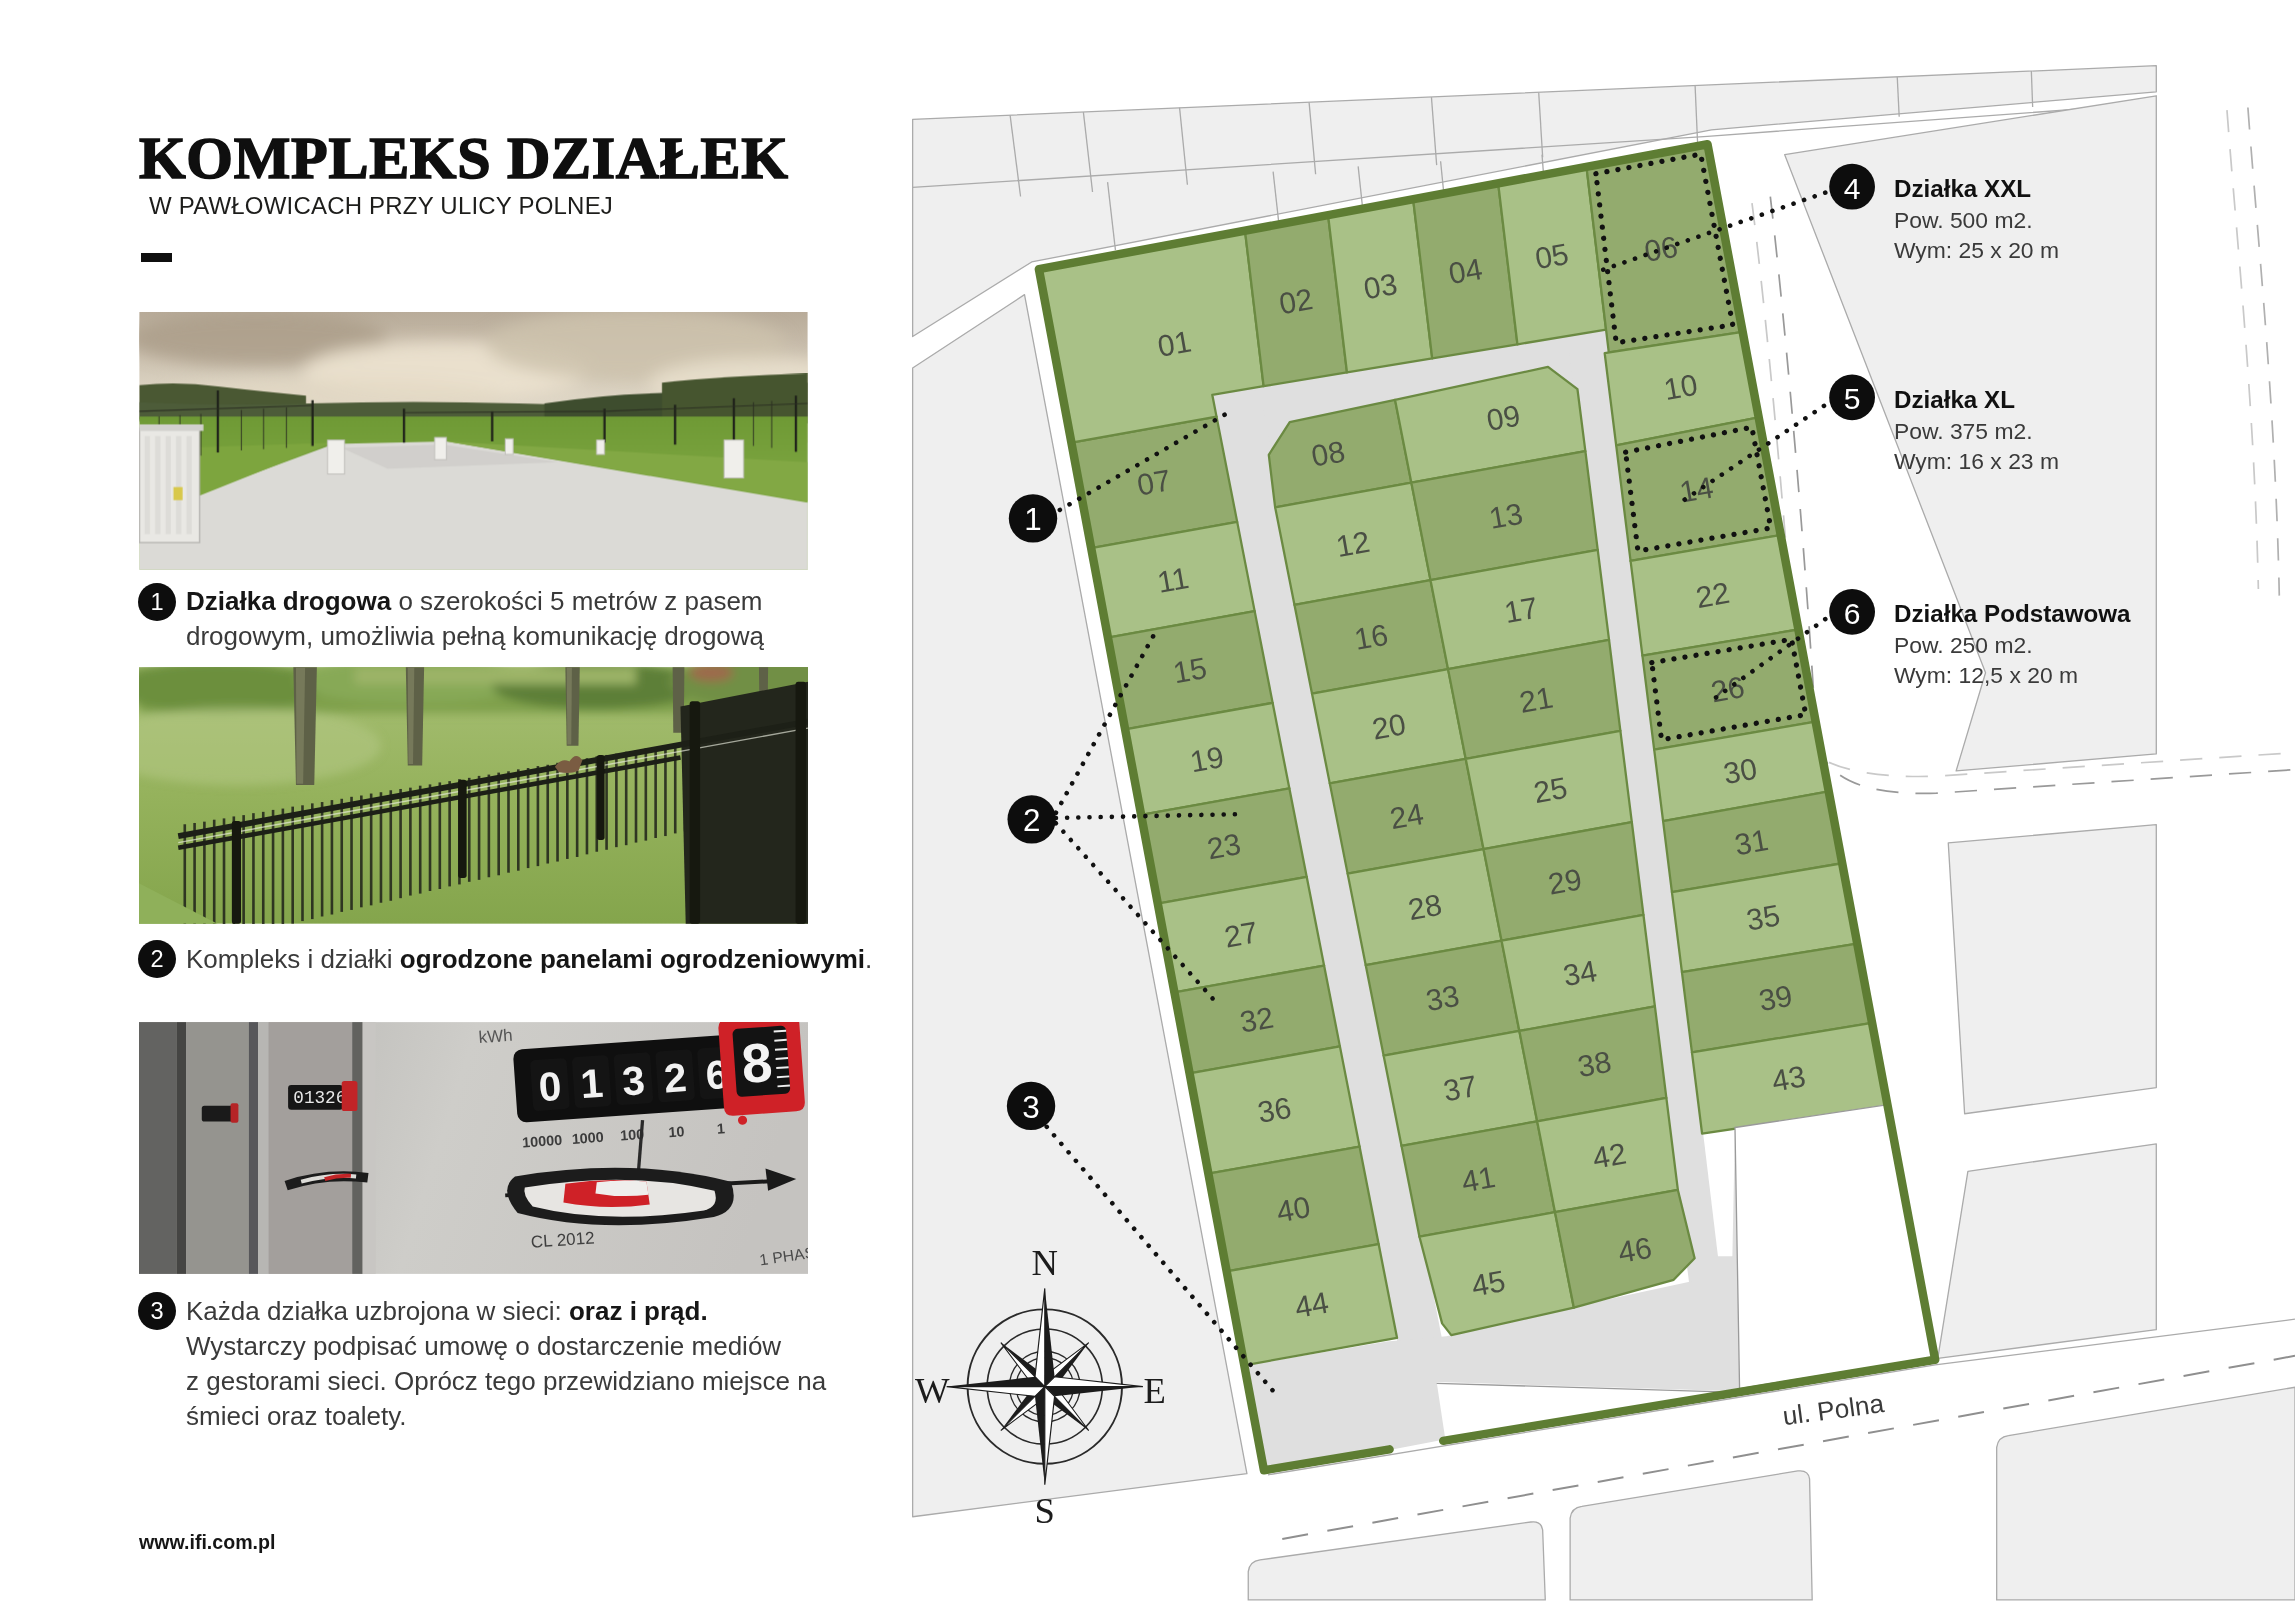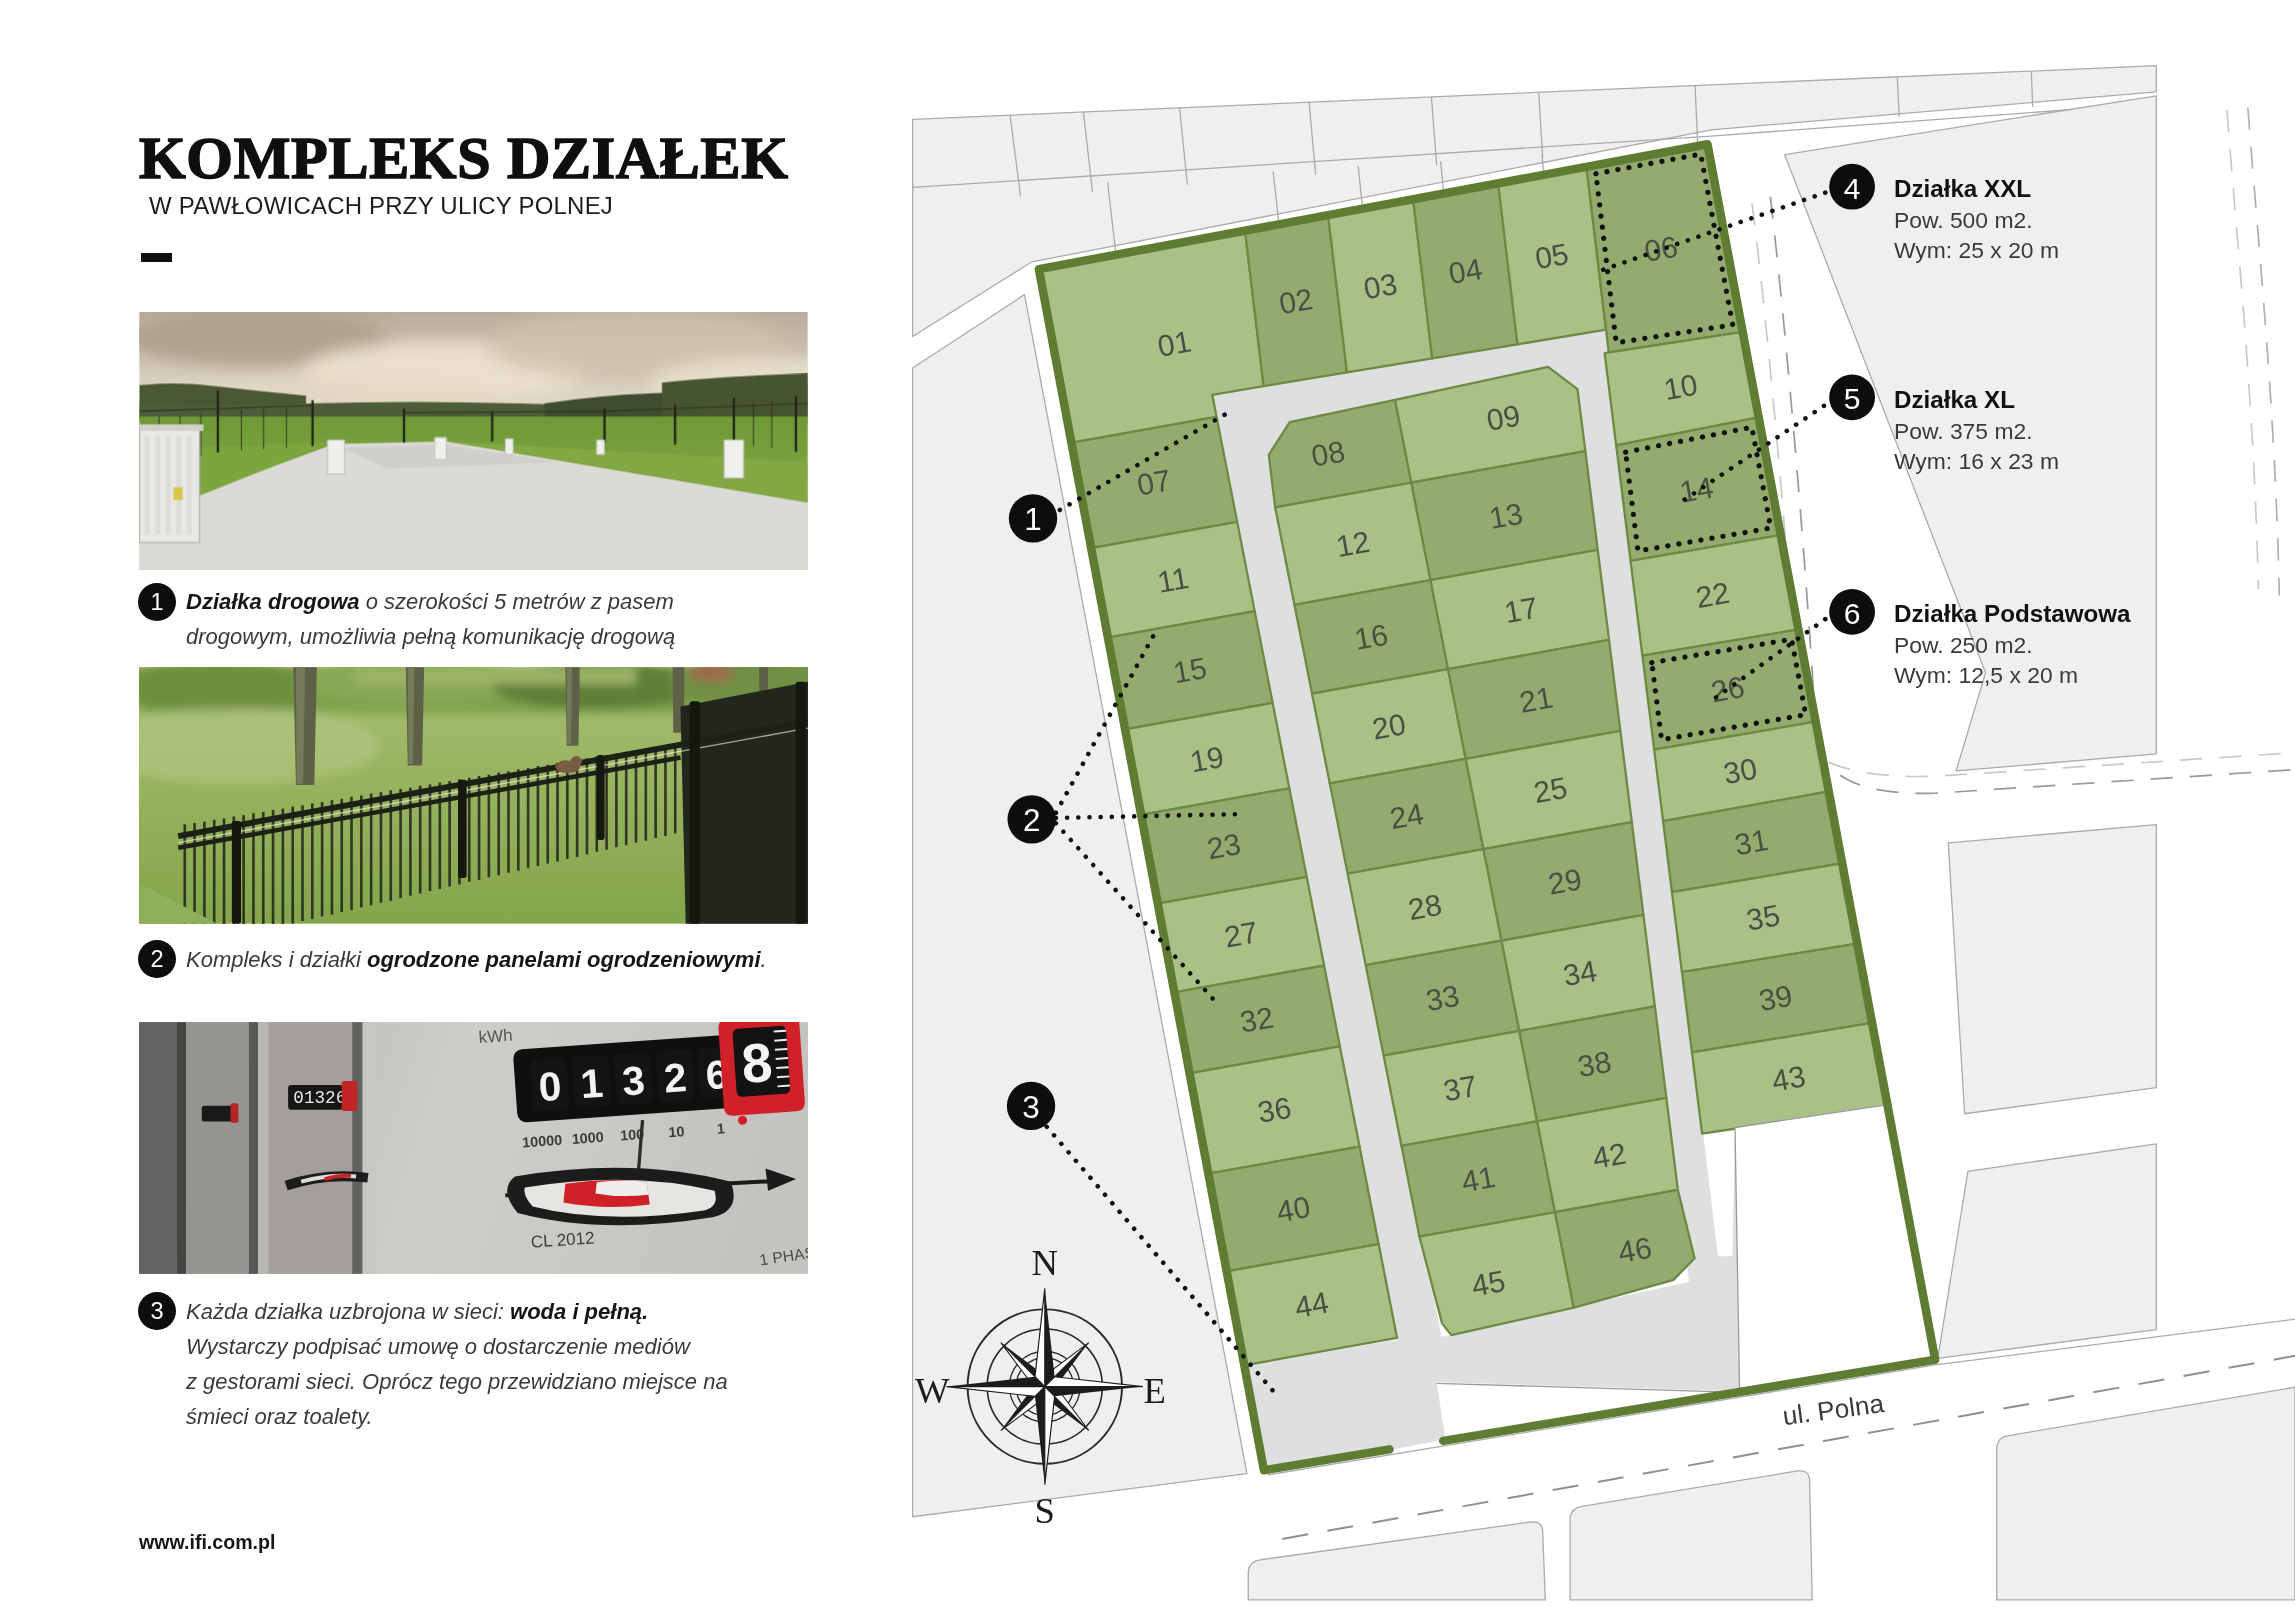--- a/index.html
+++ b/index.html
@@ -1,20 +1,20 @@
 <!DOCTYPE html>
 <html style="font-size:10.5px"><head><meta charset="utf-8">
 <style>
 html,body{margin:0;padding:0;}
 body{width:2295px;height:1623px;background:#fff;font-family:"Liberation Sans",sans-serif;position:relative;overflow:hidden;}
 .abs{position:absolute;}
 .title{left:139px;top:124px;font-size:60px;font-weight:bold;color:#0f0f0f;letter-spacing:0.7px;font-family:Liberation Serif, serif;-webkit-text-stroke:1.6px #0f0f0f;}
 .subtitle{left:149px;top:192px;font-size:24px;color:#1d1d1b;letter-spacing:0.2px;text-align:center;}
 .dash{left:141px;top:253px;width:31px;height:8.5px;background:#0f0f0f;}
-.item{color:#3a3a3a;font-size:22px;line-height:35px;font-style:italic;}
+.item{color:#3a3a3a;font-size:26px;line-height:35px;}
 .item b{color:#161616;}
 .circ{width:38px;height:38px;border-radius:50%;background:#0d0d0d;color:#fff;font-size:23.6px;display:flex;align-items:center;justify-content:center;}
 .foot{left:139px;top:1500px;font-size:19.6px;font-weight:bold;color:#161616;margin-top:31px;}
 </style></head>
 <body>
 <div class="abs title">KOMPLEKS DZIAŁEK</div>
 <div class="abs subtitle">W PAWŁOWICACH PRZY ULICY POLNEJ</div>
 <div class="abs dash"></div>
 <div class="abs" style="left:139px;top:312px"><svg width="669" height="258" viewBox="0 0 1023 395">
 <defs>
@@ -260,21 +260,21 @@
 <path d="M560,265 L990,242" stroke="#1a1a1a" stroke-width="6"></path>
 <polygon points="1005,240 958,224 962,258" fill="#1a1a1a"></polygon>
 <path d="M575,236 q180,-30 330,8 q16,44 -26,54 q-170,28 -300,-6 q-30,-36 -4,-56 Z" fill="#1c1c1c"></path>
 <path d="M590,253 q160,-26 290,5 q8,24 -16,30 q-150,22 -262,-6 q-16,-18 -12,-29 Z" fill="#e7e5e2"></path>
 <path d="M652,247 q62,-9 124,-3 l5,35 q-68,9 -132,-3 Z" fill="#cf2127"></path>
 <path d="M700,245 q38,-5 76,-1 l3,20 q-42,5 -81,-2 Z" fill="#efeeec"></path>
 <text x="600" y="345" font-size="26" fill="#3f3f3f" font-family="Liberation Sans, sans-serif" transform="rotate(-4 600 345)">CL 2012</text>
 <text x="950" y="372" font-size="24" fill="#4a4a4a" font-family="Liberation Sans, sans-serif" transform="rotate(-8 950 372)">1 PHASE</text>
 </svg></div>
 <div class="abs circ" style="left:138px;top:1292px">3</div>
-<div class="abs item" style="left:186px;top:1294px">Każda działka uzbrojona w sieci: <b>woda i pełną.</b><br>Wystarczy podpisać umowę o dostarczenie mediów<br>z gestorami sieci. Oprócz tego przewidziano miejsce na<br>śmieci oraz toalety.</div>
+<div class="abs item" style="left:186px;top:1294px">Każda działka uzbrojona w sieci: <b>oraz i prąd.</b><br>Wystarczy podpisać umowę o dostarczenie mediów<br>z gestorami sieci. Oprócz tego przewidziano miejsce na<br>śmieci oraz toalety.</div>
 <div class="abs foot">www.ifi.com.pl</div>
 <svg class="abs" style="left:0;top:0" width="2295" height="1623" viewBox="0 0 3508 2480">
 <polygon points="1395.0,182.0 3296.0,100.0 3296.0,140.0 2616.0,198.0 1577.0,400.0 1395.0,514.0" fill="#efefef" stroke="#ababab" stroke-width="2" stroke-linejoin="round"></polygon>
     <line x1="1544" y1="176" x2="1560" y2="300" stroke="#ababab" stroke-width="2"></line>
     <line x1="1656" y1="171" x2="1670" y2="293" stroke="#ababab" stroke-width="2"></line>
     <line x1="1803" y1="164" x2="1815" y2="282" stroke="#ababab" stroke-width="2"></line>
     <line x1="2001" y1="156" x2="2011" y2="266" stroke="#ababab" stroke-width="2"></line>
     <line x1="2188" y1="148" x2="2196" y2="252" stroke="#ababab" stroke-width="2"></line>
     <line x1="2352" y1="141" x2="2358" y2="240" stroke="#ababab" stroke-width="2"></line>
     <line x1="2591" y1="130" x2="2595" y2="222" stroke="#ababab" stroke-width="2"></line>

